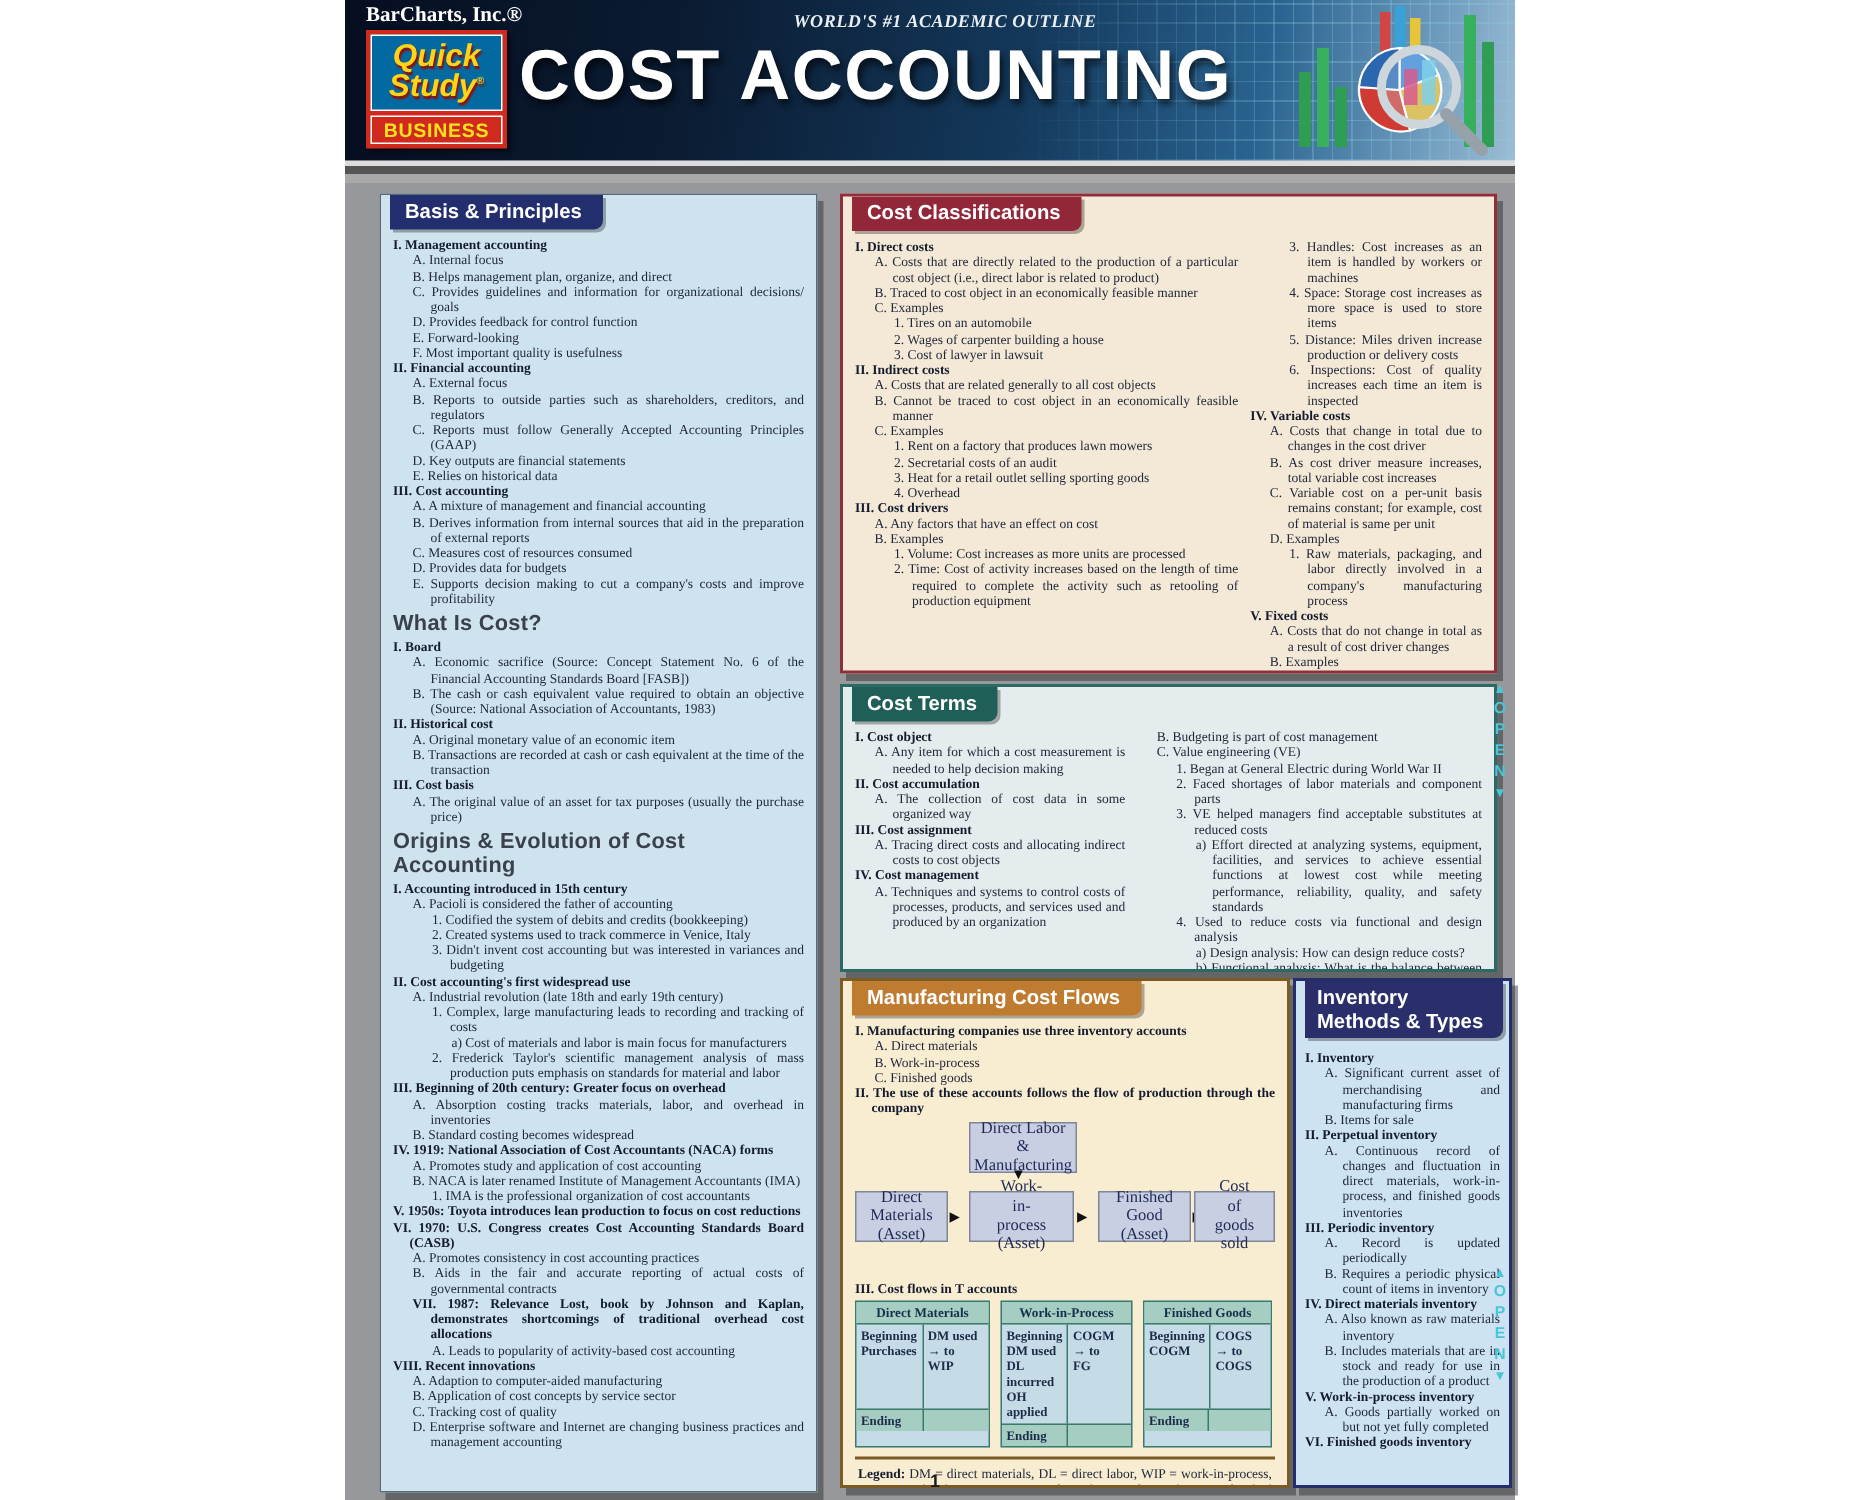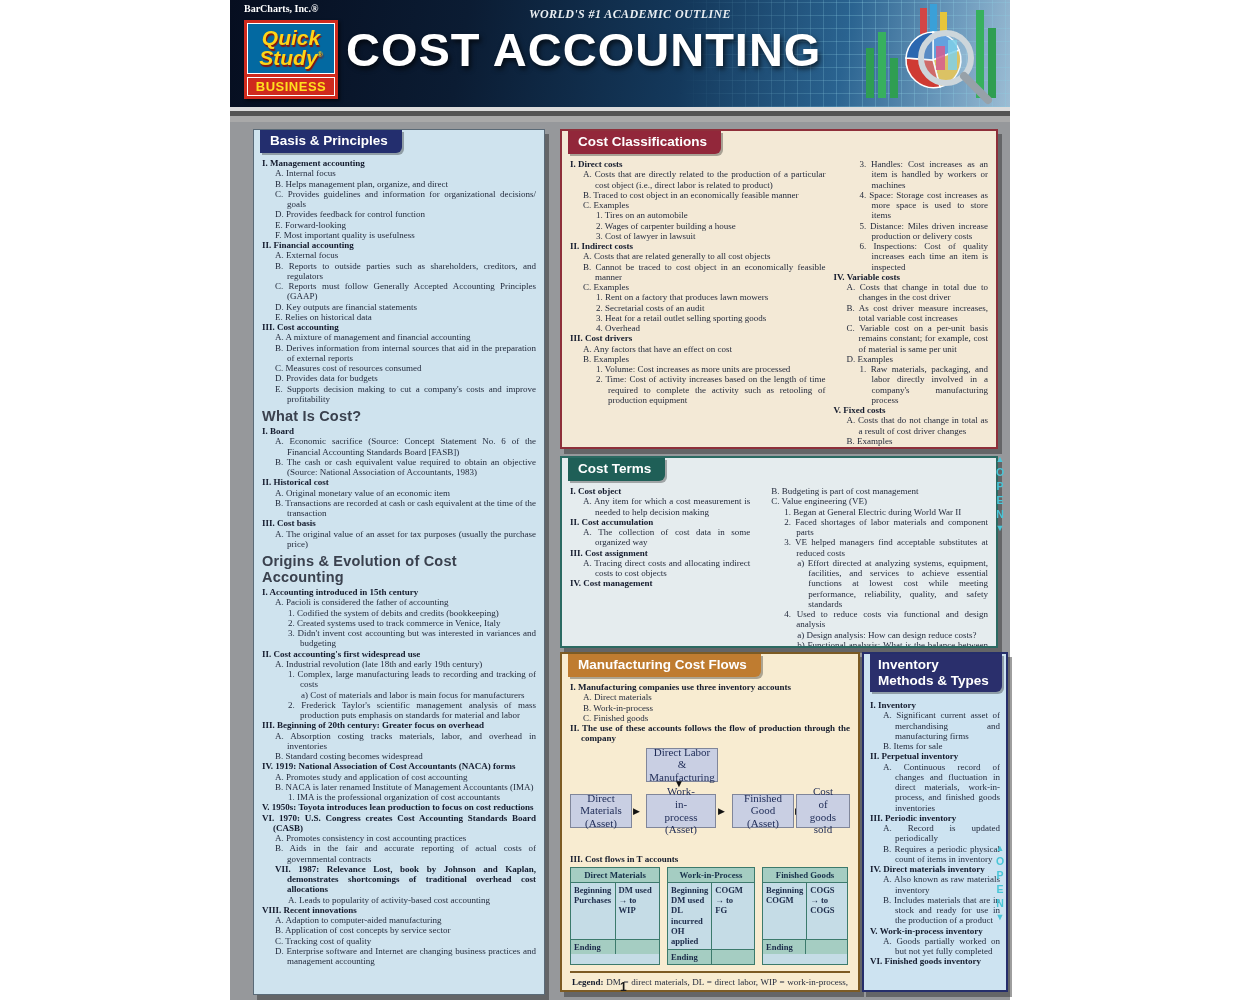--- a/index.html
+++ b/index.html
@@ -10,21 +10,21 @@
   
   .hdr { position:relative; width:100%; height:107px;
          background:linear-gradient(100deg,#060e20 0%,#0b1c33 30%,#14395c 58%,#2a6390 78%,#6f9cbe 92%,#9dbdd4 100%);
          overflow:hidden; }
   .hdr-grid { position:absolute; right:0; top:0; width:330px; height:100%;
     background-image:repeating-linear-gradient(90deg, rgba(140,205,225,.30) 0 1px, transparent 1px 13px),
                      repeating-linear-gradient(0deg, rgba(140,205,225,.30) 0 1px, transparent 1px 13px);
     -webkit-mask-image:linear-gradient(90deg, transparent 0%, #000 55%);
             mask-image:linear-gradient(90deg, transparent 0%, #000 55%); }
   .hdr-art { position:absolute; right:2px; top:2px; }
-  .brand { position:absolute; left:14px; top:3px; color:#fff; font-weight:bold; font-size:10px; }
+  .brand { position:absolute; left:14px; top:3px; color:#fff; font-weight:bold; font-size:14px; }
   .tagline { position:absolute; left:240px; top:7px; width:320px; text-align:center;
              color:#e9eef2; font-style:italic; font-weight:bold; font-size:12px; letter-spacing:.4px; }
   .title { position:absolute; left:116px; top:22px; color:#ffffff; font-family:"Liberation Sans",sans-serif;
            font-size:47px; font-weight:bold; letter-spacing:1px; text-shadow:2px 3px 5px rgba(0,0,0,.65); }
   .logo { position:absolute; left:14px; top:20px; width:94px; background:#cf2a1d; padding:3px; box-shadow:2px 2px 3px rgba(0,0,0,.5); }
   .logo-top { background:#0369a1; border:1px solid #fff; text-align:center; padding:4px 2px 5px; }
   .logo-quick,.logo-study { display:block; color:#ffd417; font-family:"Liberation Sans",sans-serif;
            font-style:italic; font-weight:bold; font-size:21px; line-height:.95; text-shadow:1px 2px 1px #8d1208; }
   .logo-reg { color:#ffd417; font-size:7px; vertical-align:super; }
   .logo-badge { background:#cf2a1d; border:1px solid #fff; margin-top:3px; color:#ffe01e; text-align:center;
@@ -268,20 +268,21 @@
         <div class="plabel l-teal">Cost Terms</div>
         <div class="pbody cols">
           <div class="colL2">
               <div class="oli lv0 bd">I. Cost object</div>
               <div class="oli lv1">A. Any item for which a cost measurement is needed to help decision making</div>
               <div class="oli lv0 bd">II. Cost accumulation</div>
               <div class="oli lv1">A. The collection of cost data in some organized way</div>
               <div class="oli lv0 bd">III. Cost assignment</div>
               <div class="oli lv1">A. Tracing direct costs and allocating indirect costs to cost objects</div>
               <div class="oli lv0 bd">IV. Cost management</div>
+              <div class="oli lv1">A. Techniques and systems to control costs of processes, products, and services used and produced by an organization</div>
             </div>
           <div class="colR2">
               <div class="oli lv1">B. Budgeting is part of cost management</div>
               <div class="oli lv1">C. Value engineering (VE)</div>
               <div class="oli lv2">1. Began at General Electric during World War II</div>
               <div class="oli lv2">2. Faced shortages of labor materials and component parts</div>
               <div class="oli lv2">3. VE helped managers find acceptable substitutes at reduced costs</div>
               <div class="oli lv3">a) Effort directed at analyzing systems, equipment, facilities, and services to achieve essential functions at lowest cost while meeting performance, reliability, quality, and safety standards</div>
               <div class="oli lv2">4. Used to reduce costs via functional and design analysis</div>
               <div class="oli lv3">a) Design analysis: How can design reduce costs?</div>

